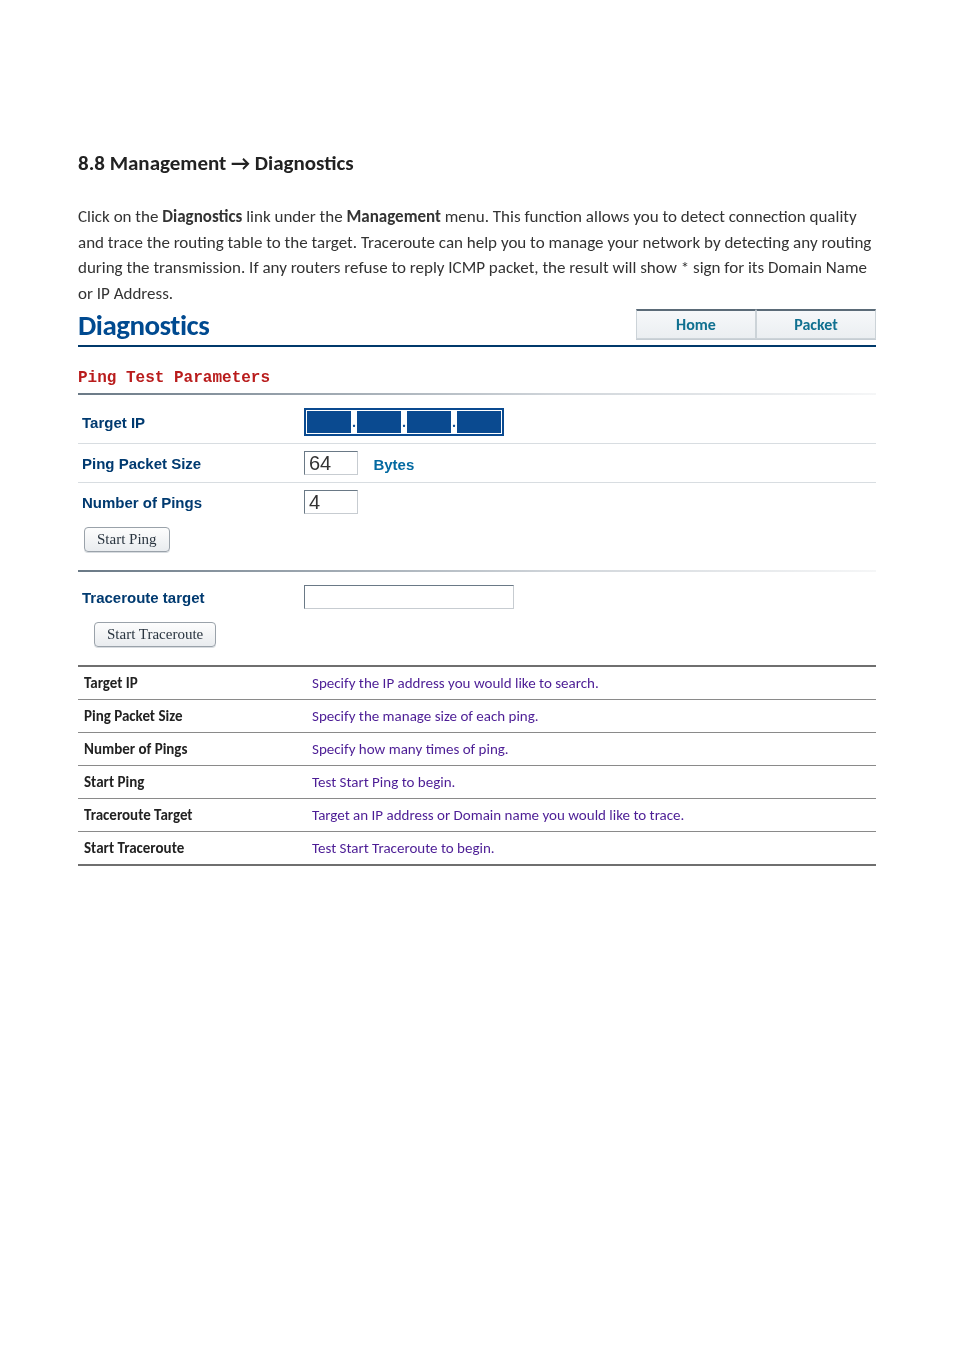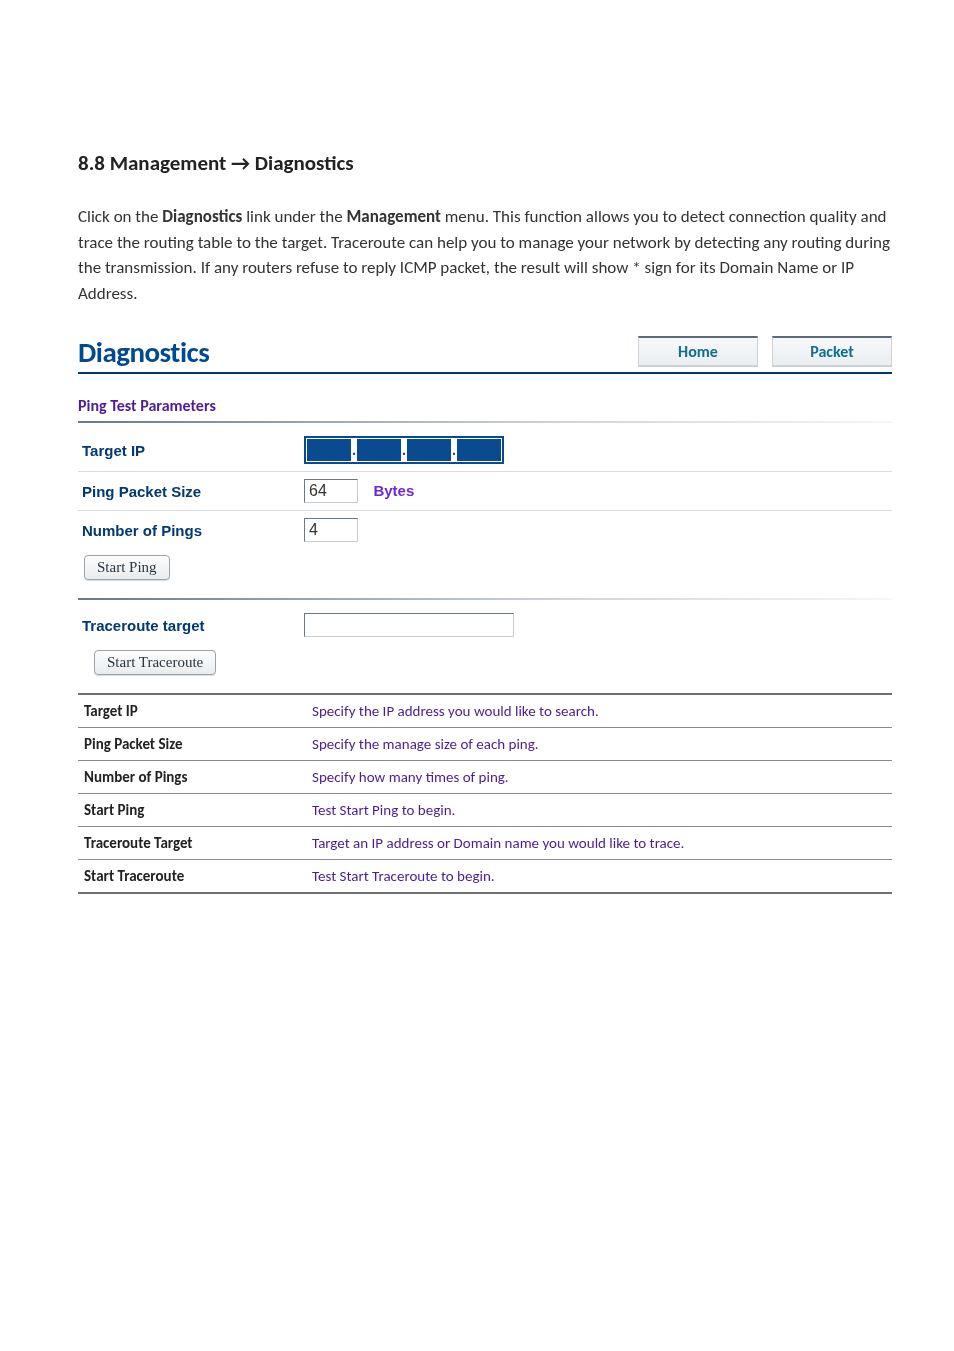--- a/index.html
+++ b/index.html
@@ -6,54 +6,53 @@
     margin: 0;
     padding: 0;
     background: #fff;
     font-family: Calibri, Arial, sans-serif;
     color: #222;
   }
   .page {
     width: 954px;
     min-height: 1351px;
     box-sizing: border-box;
-    padding: 150px 62px 0 78px;
+    padding: 150px 78px 0 78px;
   }
   .sect-title {
     font-size: 21px;
     font-weight: bold;
     color: #222;
     margin-bottom: 28px;
   }
   .intro {
     font-size: 17px;
     line-height: 1.5;
     color: #333;
-    margin-bottom: 28px;
+    margin-bottom: 1px;
   }
   .intro b { font-weight: bold; }
 
   
   .diag-bar {
     display: flex;
     align-items: flex-end;
     justify-content: space-between;
     border-bottom: 2px solid #00396b;
     padding-bottom: 2px;
     margin-bottom: 22px;
   }
   .diag-title {
     font-size: 29px;
     font-weight: bold;
     color: #004a90;
     letter-spacing: -0.5px;
   }
   .diag-btns {
     display: flex;
-    gap: 14px;
     padding-bottom: 4px;
   }
   .btn3d {
     display: inline-block;
     min-width: 82px;
     text-align: center;
     font-size: 16px;
     font-weight: bold;
     color: #107090;
     padding: 4px 18px 4px 18px;
@@ -63,23 +62,24 @@
     border-bottom: 1px solid #ccd3d8;
     background: linear-gradient(#f6f8fa, #ebeef1);
     box-shadow: 0 1px 0 #c6cdd3;
     cursor: pointer;
   }
 
   
   .subhead {
     font-size: 16px;
     font-weight: bold;
-    color: #4c1d95;
+    color: #b91c1c;
     margin-top: 6px;
     margin-bottom: 6px;
+    font-family: Liberation Mono, monospace;
   }
   .hr-grad {
     height: 2px;
     border: none;
     background: linear-gradient(to right, #6a7986 0%, #d0d5da 60%, #f5f6f7 100%);
     margin: 0 0 6px 0;
   }
 
   
   .params {
@@ -131,29 +131,29 @@
     padding: 0 1px;
     background: #fff;
   }
 
   .txt {
     height: 22px;
     border: 1px solid #6a7986;
     border-right-color: #c7ccd1;
     border-bottom-color: #c7ccd1;
     padding: 0 4px;
-    font-size: 16px;
+    font-size: 20px;
     color: #333;
     background: #fff;
   }
   .w50 { width: 44px; }
   .w200 { width: 200px; }
   .bytes-label {
     font-weight: bold;
-    color: #6d28d9;
+    color: #0369a1;
     margin-left: 12px;
     font-family: Arial, sans-serif;
   }
 
   .action-btn {
     display: inline-block;
     font-family: "Times New Roman", serif;
     font-size: 15px;
     color: #2a3540;
     padding: 3px 12px 3px 12px;

